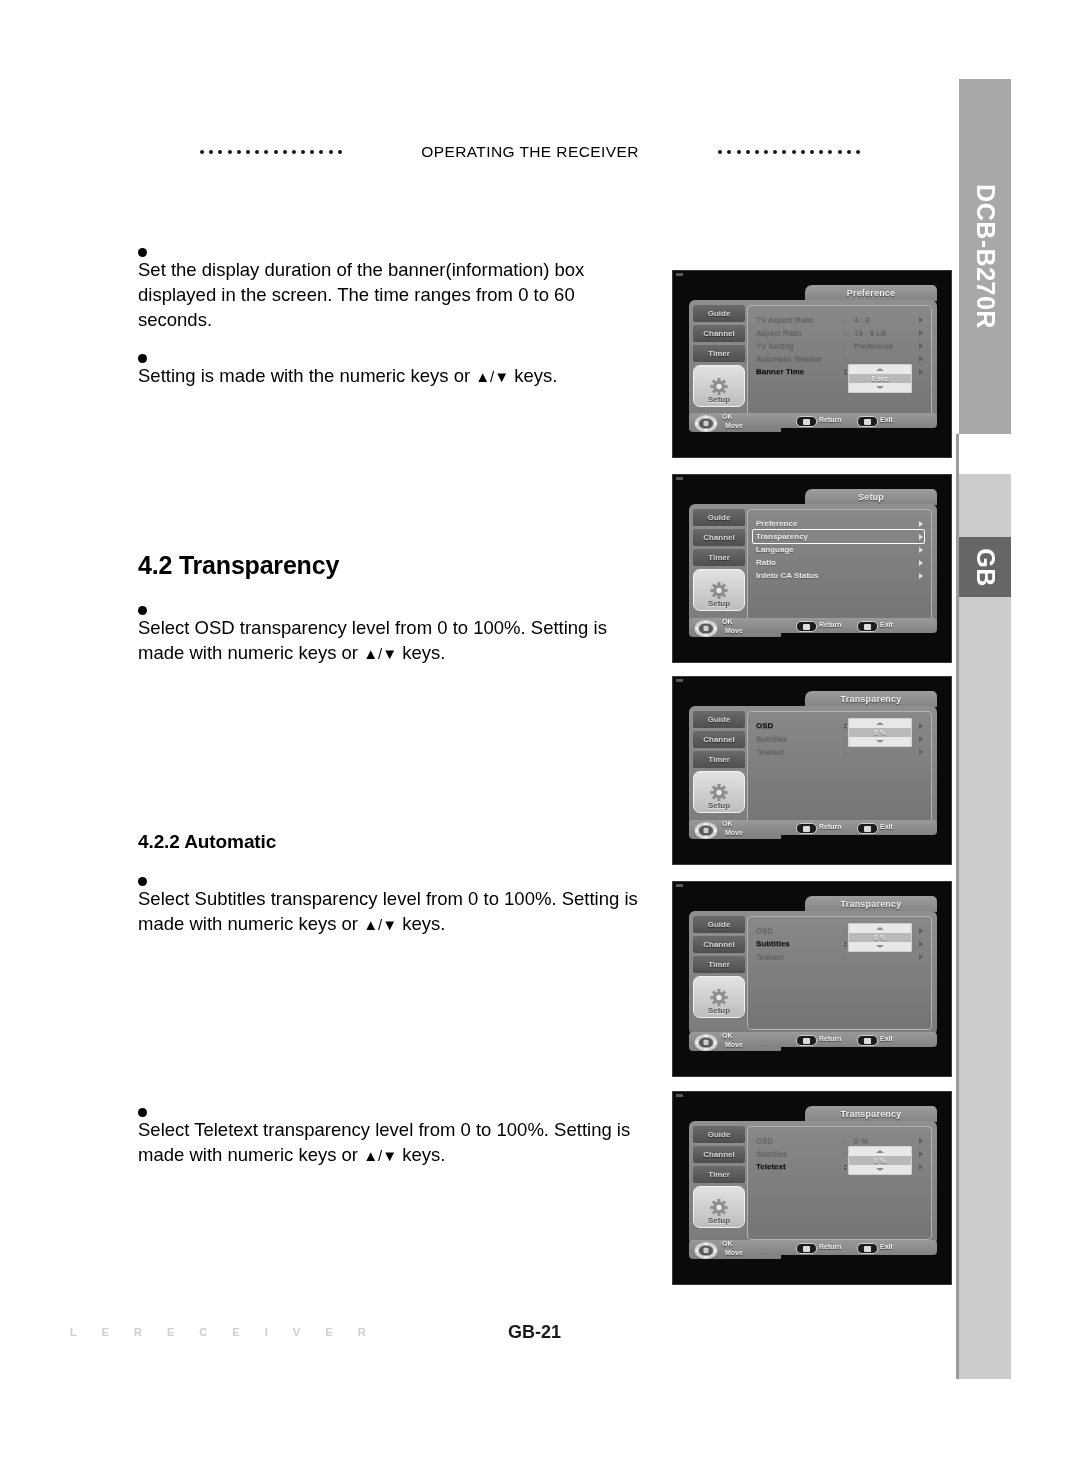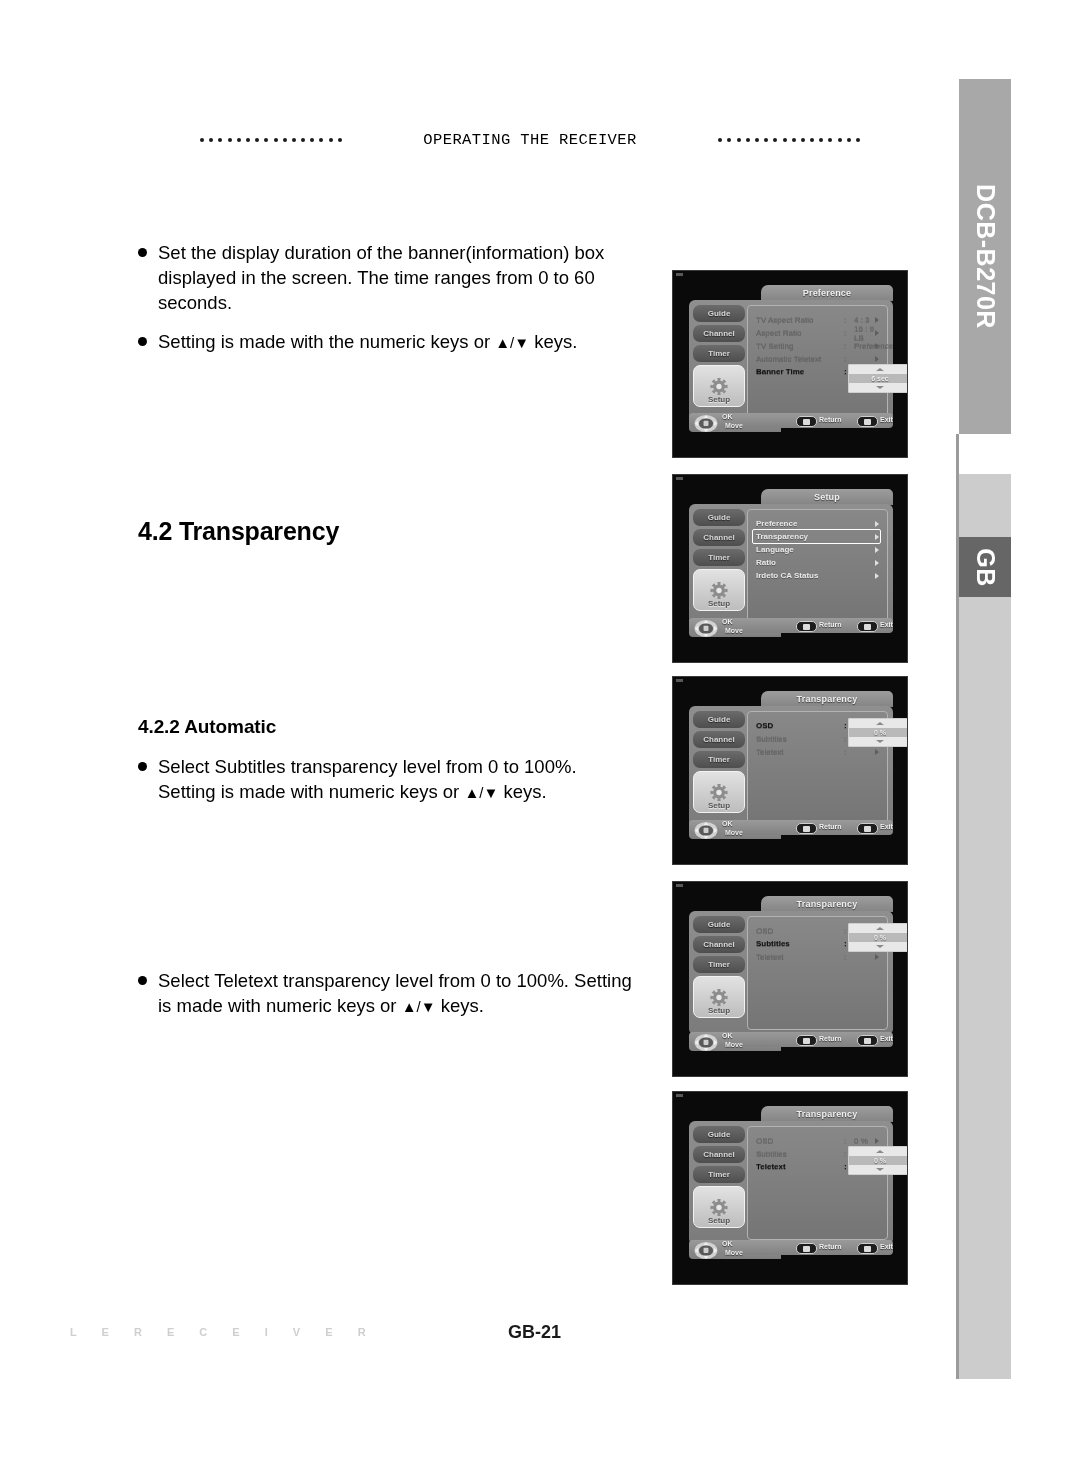--- a/index.html
+++ b/index.html
@@ -52,23 +52,23 @@
   #gb-badge span {
     transform: rotate(90deg);
     color: #ffffff;
     font-weight: bold;
     font-size: 25px;
     letter-spacing: 0.5px;
   }
 
   
   #running-head {
-    position: absolute; left: 200px; top: 128px;
+    position: absolute; left: 200px; top: 140px;
     width: 660px; height: 24px;
-    display: flex; align-items: center; justify-content: space-between; font-family: Liberation Mono, monospace;
+    display: flex; align-items: center; justify-content: space-between;
   }
   .dotrun {
     display: flex; align-items: center; gap: 5.2px;
     flex: 0 0 auto;
   }
   .dotrun i {
     display: block; width: 4px; height: 4px;
     border-radius: 50%; background: #1a1a1a;
   }
   #running-head-title {
@@ -86,38 +86,39 @@
     font-size: 19px; font-weight: bold;
     margin: 0 0 16px 0; letter-spacing: -0.1px;
   }
   .h2 {
     font-size: 25px; font-weight: bold;
     margin: 0 0 18px 0; letter-spacing: -0.2px;
   }
   .bullet-row {
     display: flex; align-items: flex-start;
     margin: 0 0 14px 0;
+    flex-direction: column;
   }
   .bullet-dot {
     flex: 0 0 auto;
     width: 9px; height: 9px; border-radius: 50%;
     background: #000;
     margin: 8px 11px 0 0;
   }
   .bullet-text {
     font-size: 18.5px; line-height: 1.36;
     flex: 1 1 auto;
   }
   .arrows { font-size: 15px; letter-spacing: 0px; }
 
   
   .shot {
     position: absolute;
     left: 672px;
-    width: 236px;
+    width: 280px;
     background: #0a0a0a;
     border: 1px solid #3a3a3a;
     box-sizing: border-box;
     overflow: hidden;
   }
   .corner-tick {
     position: absolute; left: 3px; top: 2px;
     width: 7px; height: 3px; background: #585858;
   }
 
@@ -144,21 +145,21 @@
     border-radius: 6px;
   }
   
   .osd-tabs {
     position: absolute; left: 4px; top: 5px;
     width: 52px;
   }
   .osd-tab {
     height: 17px; margin-bottom: 3px;
     background: linear-gradient(#6b6b6b, #4e4e4e);
-    border-radius: 7px;
+    border-radius: 2px;
     color: #d8d8d8; font-size: 8px; font-weight: bold;
     display: flex; align-items: center; justify-content: center;
     text-shadow: 0 1px 1px rgba(0,0,0,.6);
   }
   .osd-tab-setup {
     height: 42px;
     background: linear-gradient(#e2e2e2, #bdbdbd);
     border: 1px solid #f2f2f2;
     border-radius: 7px;
     position: relative;
@@ -353,20 +354,24 @@
     <div class="bullet-row">
       <span class="bullet-dot"></span>
       <span class="bullet-text">Set the display duration of the banner(information) box displayed in the screen. The time ranges from 0 to 60 seconds.</span>
     </div>
     <div class="bullet-row">
       <span class="bullet-dot"></span>
       <span class="bullet-text">Setting is made with the numeric keys or <span class="arrows">▲/▼</span> keys.</span>
     </div>
     <div style="height: 148px;"></div>
     <div class="h2">4.2 Transparency</div>
+    <div class="bullet-row">
+      <span class="bullet-dot"></span>
+      <span class="bullet-text">Select OSD transparency level from 0 to 100%. Setting is made with numeric keys or <span class="arrows">▲/▼</span> keys.</span>
+    </div>
     <div style="height: 152px;"></div>
     <div class="h3">4.2.2 Automatic</div>
     <div class="bullet-row">
       <span class="bullet-dot"></span>
       <span class="bullet-text">Select Subtitles transparency level from 0 to 100%. Setting is made with numeric keys or <span class="arrows">▲/▼</span> keys.</span>
     </div>
     <div style="height: 150px;"></div>
     <div class="bullet-row">
       <span class="bullet-dot"></span>
       <span class="bullet-text">Select Teletext transparency level from 0 to 100%. Setting is made with numeric keys or <span class="arrows">▲/▼</span> keys.</span>

